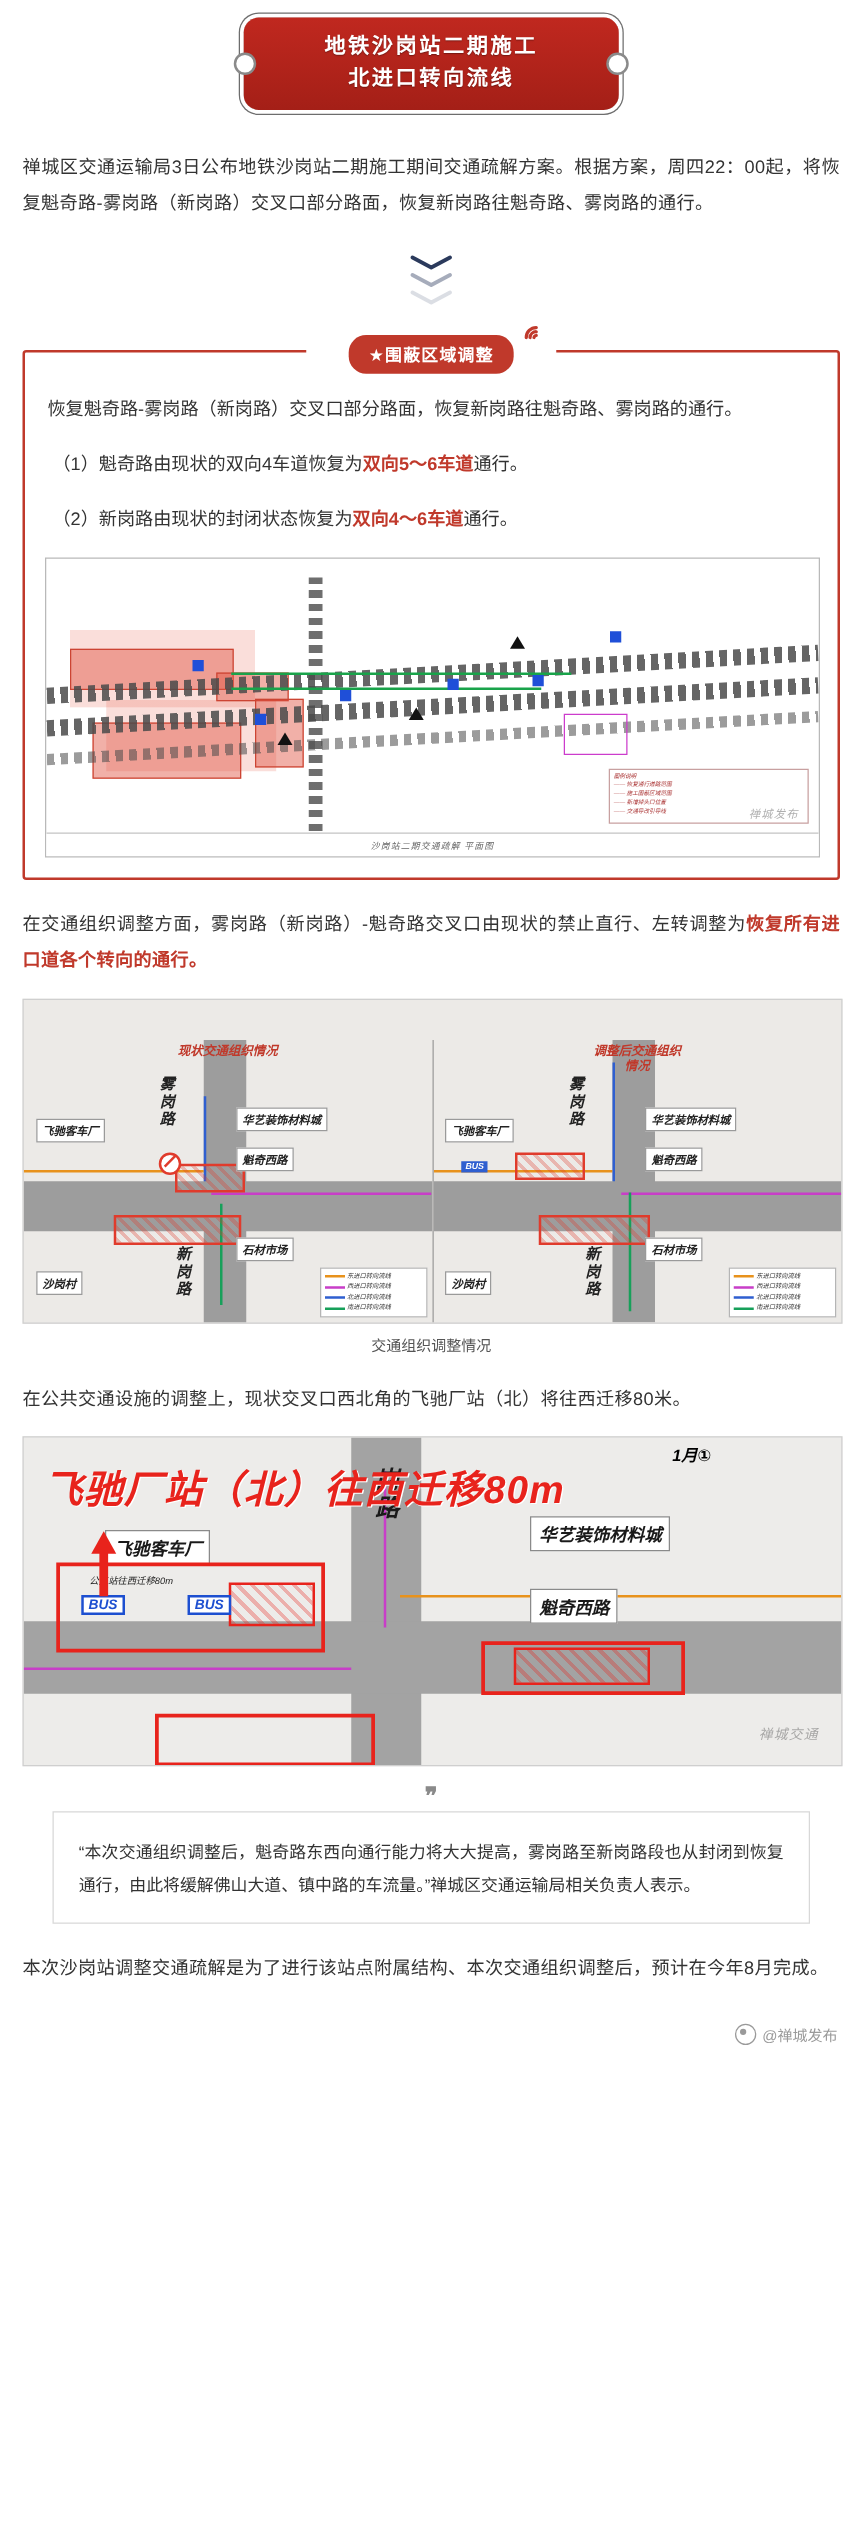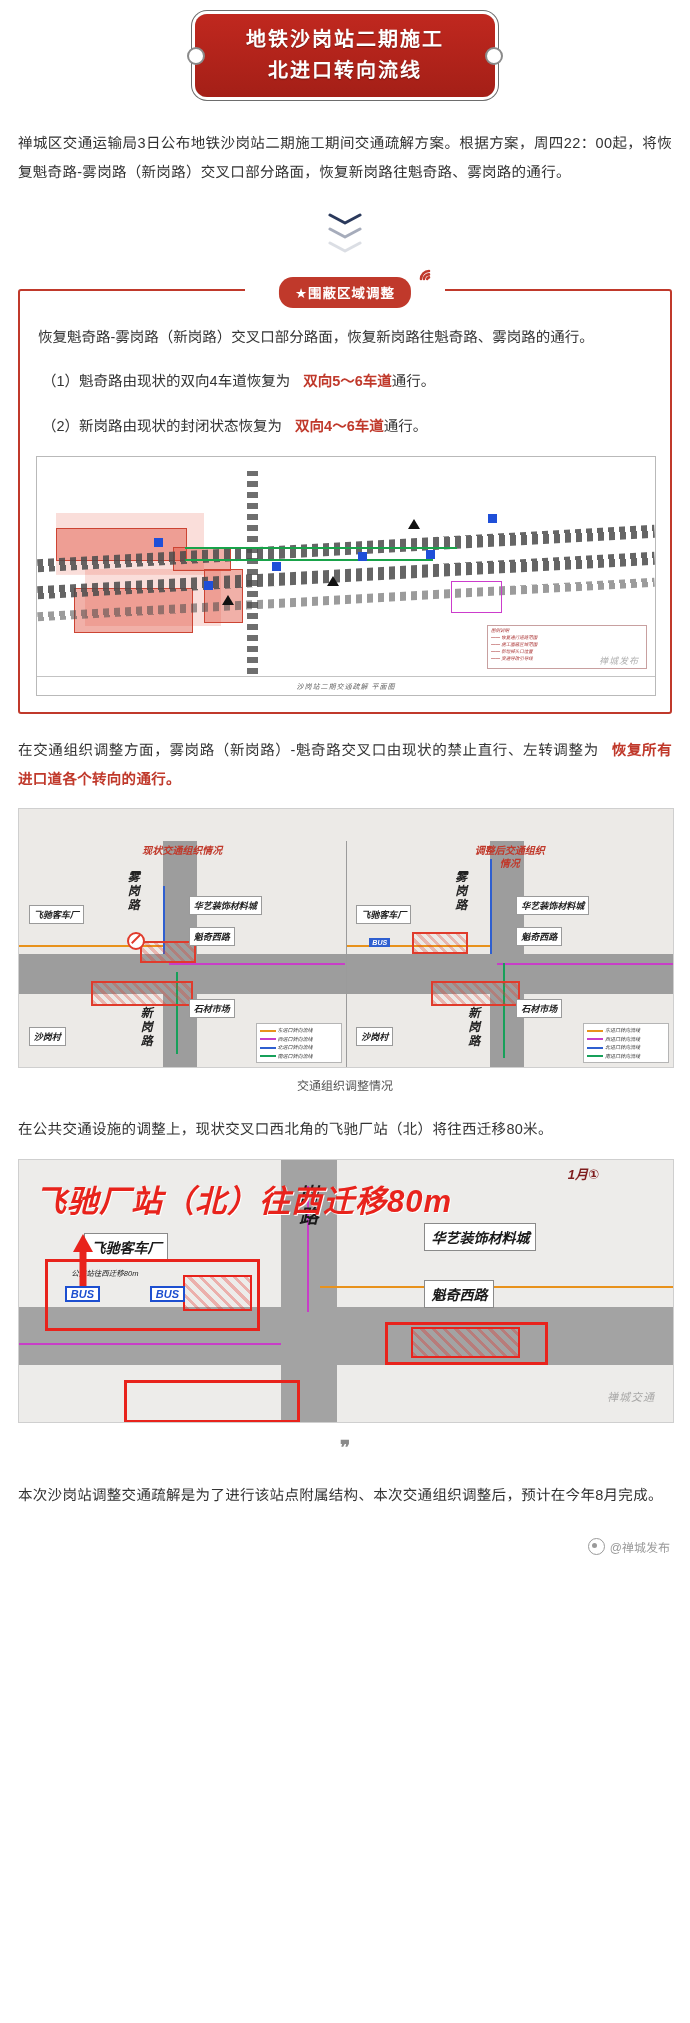--- a/index.html
+++ b/index.html
@@ -31,21 +31,21 @@
     position: relative;
     width: 300px;
     background: linear-gradient(180deg, #c0281f 0%, #a41f17 100%);
     border-radius: 12px;
     padding: 10px 0 11px;
     text-align: center;
     box-shadow: 0 0 0 3px #ffffff, 0 0 0 4px #6d6d6d;
   }
   .banner-line {
     color: #fff;
-    font-size: 20px;
+    font-size: 17px;
     font-weight: bold;
     letter-spacing: 2px;
     line-height: 1.55;
     text-shadow: 0 1px 1px rgba(0,0,0,.35);
   }
   .banner::before, .banner::after {
     content: "";
     position: absolute;
     width: 14px; height: 14px;
     border: 2px solid #8a8a8a;
@@ -135,21 +135,20 @@
   .sec-item {
     font-size: 14.5px;
     line-height: 1.95;
     color: #333;
     margin: 0 2px 16px;
     padding-left: 4px;
   }
   .hl {
     color: #c0392b;
     font-weight: bold;
-    padding-left: 13px;
   }
 
   
   .figure {
     position: relative;
     width: 100%;
     overflow: hidden;
     background: #f4f4f2;
     font-style: italic;
   }
@@ -293,22 +292,22 @@
     overflow: hidden;
   }
   .m3-bigtext {
     position: absolute;
     top: 16px; left: 16px; right: 10px;
     font-size: 31px; font-weight: bold; color: #e8231c;
     letter-spacing: 1px; z-index: 8; white-space: nowrap;
     text-shadow: 1px 1px 0 #fff;
   }
   .m3-sup {
-    position: absolute; top: 4px; right: 74px; z-index: 9;
-    font-size: 13px; font-weight: bold; color: #7f1d1d;
+    position: absolute; top: 4px; right: 104px; z-index: 9;
+    font-size: 13px; font-weight: bold; color: #000000;
   }
   .m3-roadv { position: absolute; top: 0; bottom: 0; width: 56px; background: #a3a3a3; }
   .m3-roadh { position: absolute; left: 0; right: 0; height: 58px; background: #a3a3a3; }
   .m3-lbl {
     position: absolute; font-size: 14px; font-weight: bold; color: #1a1a1a;
     border: 1px solid #8a8a8a; background: #fff; padding: 3px 6px; z-index: 6; white-space: nowrap;
   }
   .m3-lbl.vert { writing-mode: vertical-rl; border: none; background: transparent; letter-spacing: 3px; }
   .m3-redbox {
     position: absolute; border: 3px solid #e8231c; z-index: 7;
@@ -587,20 +586,21 @@
       <div class="m2-flow" style="left:44%; top:10%; width:2px; height:48%; background:#c83ec8; position:absolute;"></div>
       <div class="m2-flow" style="left:0; top:70%; width:40%; height:2px; background:#c83ec8; position:absolute;"></div>
       <div class="m2-flow" style="left:46%; top:48%; width:54%; height:2px; background:#e8921c; position:absolute;"></div>
 
       <div class="wm" style="right:18px; bottom:18px; font-size:11px;">禅城交通</div>
     </div>
   </div>
 
   <div class="quote-wrap">
     <div class="quote-mark">❞</div>
+    <div class="quote">“本次交通组织调整后，魁奇路东西向通行能力将大大提高，雾岗路至新岗路段也从封闭到恢复通行，由此将缓解佛山大道、镇中路的车流量。”禅城区交通运输局相关负责人表示。</div>
   </div>
 
   <p class="para gap-top">本次沙岗站调整交通疏解是为了进行该站点附属结构、本次交通组织调整后，预计在今年8月完成。</p>
 
   <div class="footer-wm">
     <span class="weibo-eye"></span>
     <span>@禅城发布</span>
   </div>
 
 </div>

